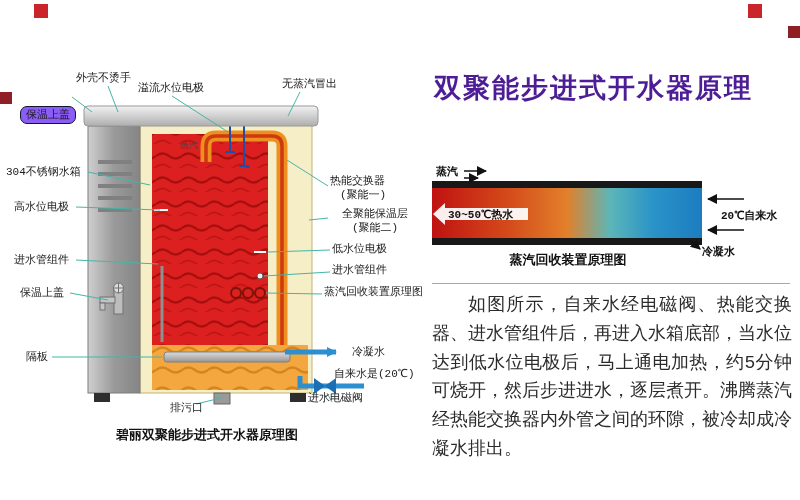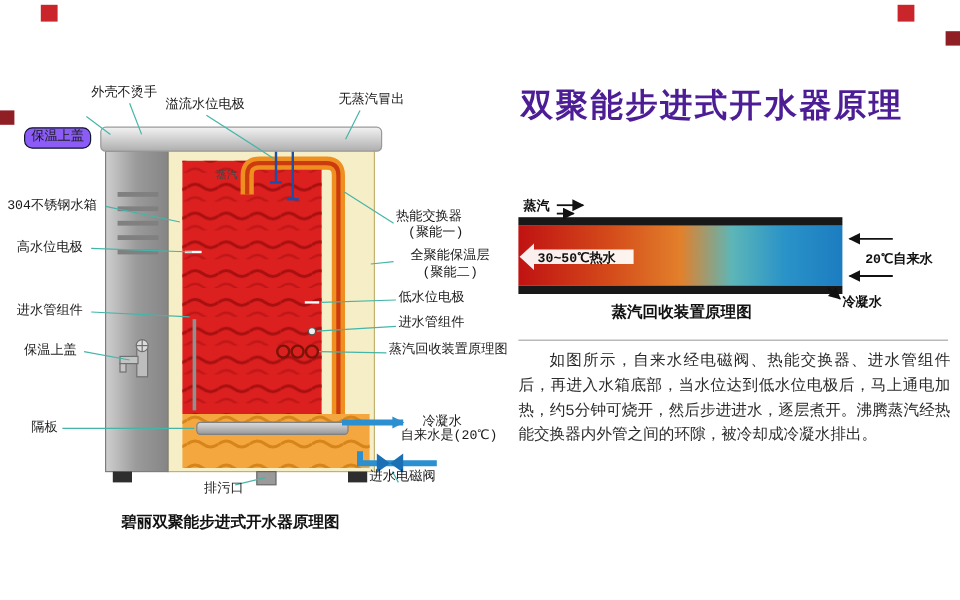--- a/index.html
+++ b/index.html
@@ -8,25 +8,25 @@
   .sq{position:absolute;}
   #art{position:absolute;left:0;top:0;}
   .lbl{position:absolute;font-size:11px;line-height:1.3;white-space:nowrap;color:#1a1a1a;}
   .lbl .sub{display:block;padding-left:10px;}
   .boxed{border:1px solid #0f172a;border-radius:7px;padding:1px 5px;background:#8b5cf6;margin-top:19px;}
   #page-title{position:absolute;left:434px;top:70px;margin:0;font-size:27px;font-weight:bold;
               letter-spacing:2px;color:#4c1d95;white-space:nowrap;}
   .band-lbl{position:absolute;font-size:11px;font-weight:bold;white-space:nowrap;color:#111;}
   #band-caption{position:absolute;left:432px;top:251px;width:272px;text-align:center;
                 font-size:13px;font-weight:bold;color:#111;}
-  #boiler-caption{position:absolute;left:101px;top:426px;width:222px;text-align:left;
+  #boiler-caption{position:absolute;left:76px;top:426px;width:222px;text-align:right;
                   font-size:13px;font-weight:bold;color:#111;}
   #divider{position:absolute;left:432px;top:283px;width:358px;height:1px;background:#a8a8a8;}
   #article{position:absolute;left:432px;top:291px;width:360px;}
-  #article p{margin:0 0 7px 0;font-size:13px;line-height:1.6;text-align:justify;
+  #article p{margin:0 0 7px 0;font-size:18px;line-height:1.6;text-align:justify;
              text-indent:2em;color:#2b2b2b;}
   .steam-inner{position:absolute;left:180px;top:139px;font-size:9px;color:#444;}
 </style>
 </head>
 <body>
 
 <div id="stage">
 
   <div class="sq" style="left:34px;top:4px;width:14px;height:14px;background:#c9252b;"></div>
   <div class="sq" style="left:0px;top:92px;width:12px;height:12px;background:#8f1f24;"></div>
@@ -201,21 +201,21 @@
     <span class="sub">(聚能一)</span>
   </div>
   <div class="lbl" style="left:342px;top:207px">
     <span>全聚能保温层</span>
     <span class="sub">(聚能二)</span>
   </div>
   <div class="lbl" style="left:332px;top:242px">低水位电极</div>
   <div class="lbl" style="left:332px;top:263px">进水管组件</div>
   <div class="lbl" style="left:324px;top:285px">蒸汽回收装置原理图</div>
   <div class="lbl" style="left:352px;top:345px">冷凝水</div>
-  <div class="lbl" style="left:334px;top:357px">自来水是(20℃)</div>
+  <div class="lbl" style="left:334px;top:367px">自来水是(20℃)</div>
   <div class="lbl" style="left:170px;top:401px">排污口</div>
   <div class="lbl" style="left:308px;top:391px">进水电磁阀</div>
 
   <div class="steam-inner">蒸汽</div>
   <div id="boiler-caption">碧丽双聚能步进式开水器原理图</div>
 
   <h1 id="page-title">双聚能步进式开水器原理</h1>
 
   <div class="band-lbl" style="left:436px;top:164px">蒸汽</div>
   <div class="band-lbl" style="left:448px;top:207px">30~50℃热水</div>

